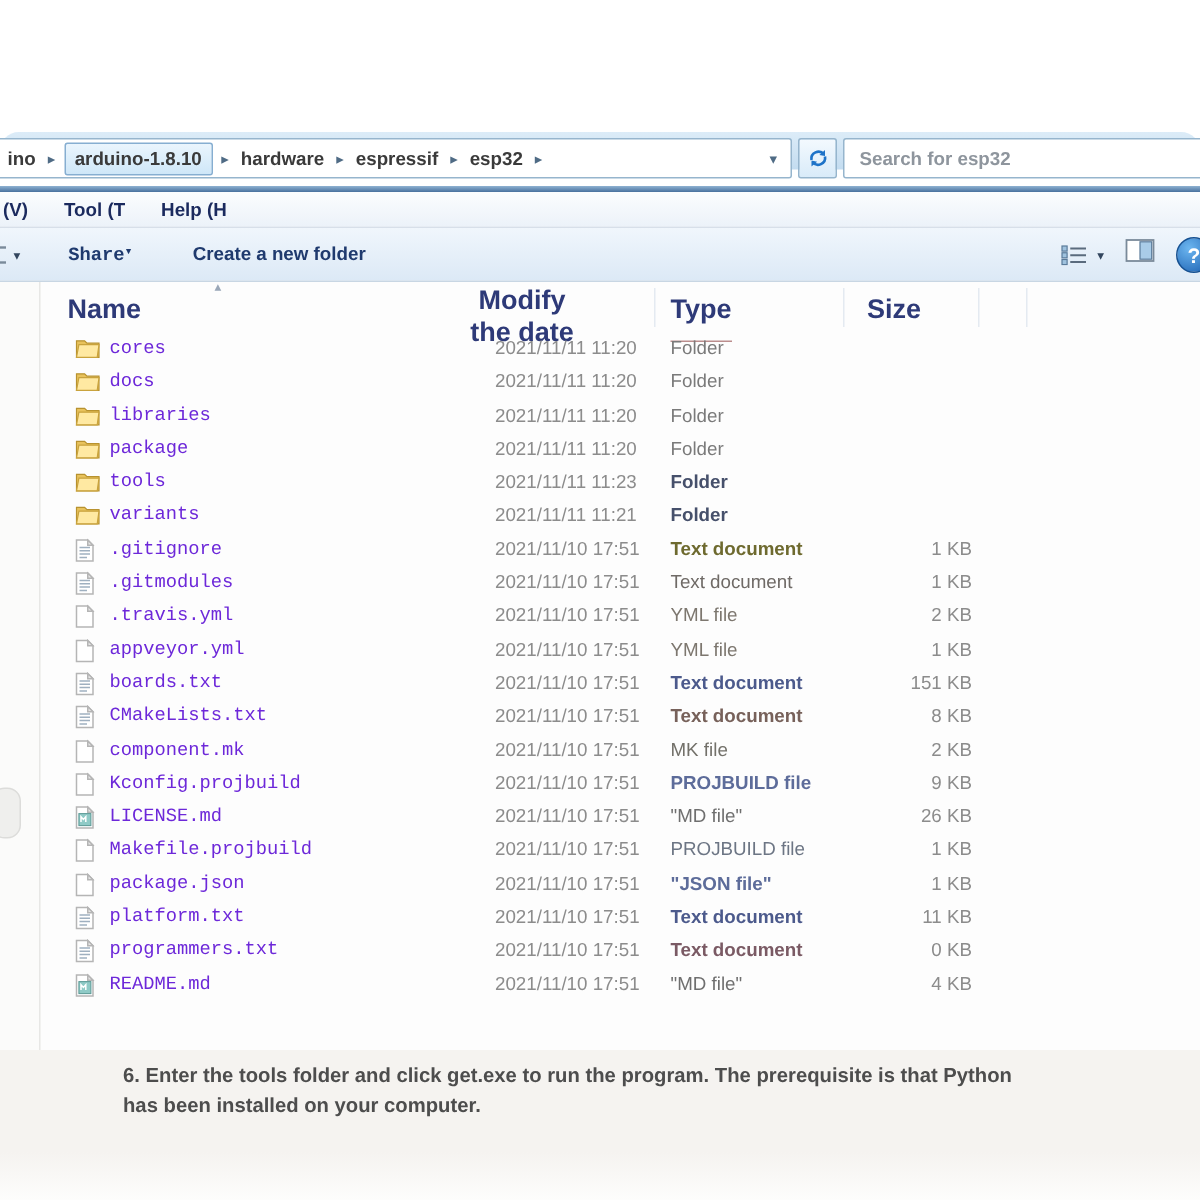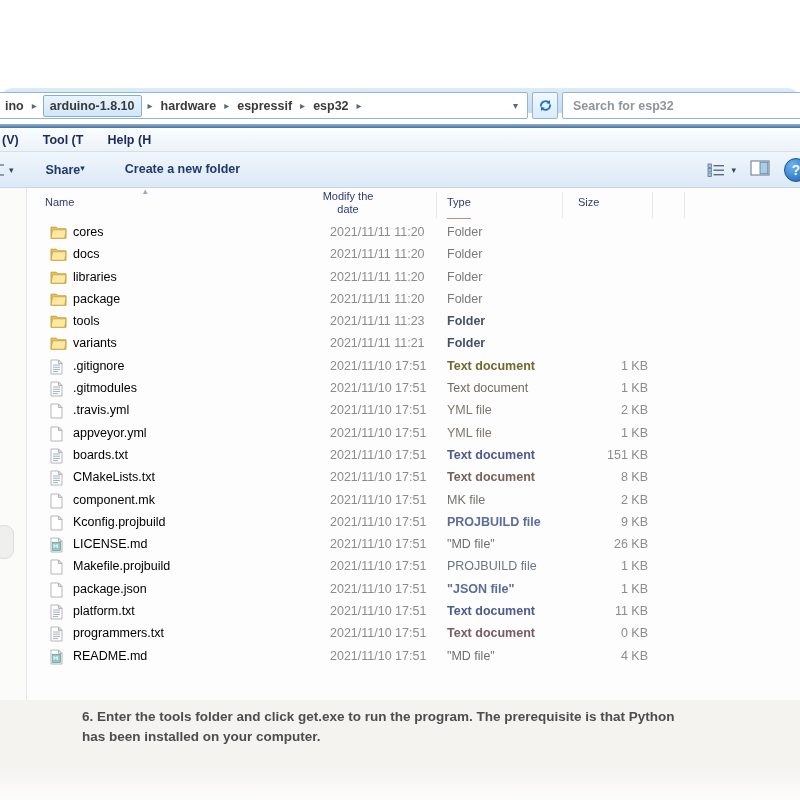--- a/index.html
+++ b/index.html
@@ -41,47 +41,47 @@
     display:flex; align-items:center; }
   .menu-item { font-size:12.5px; font-weight:bold; color:#1b2a5e; padding:2px 12px; white-space:nowrap; }
   .menu-item:first-child { margin-left:-10px; }
 
   
   #toolbar { position:absolute; left:0; top:152px; width:800px; height:36px;
     background:linear-gradient(#f0f6fc,#dcE9f6); border-bottom:1px solid #c8d6e3;
     display:flex; align-items:center; }
   .tool-label { font-size:12.5px; font-weight:bold; color:#1f3a6e; white-space:nowrap; }
   #tool-cut { margin-left:-6px; display:flex; align-items:center; gap:5px; color:#5a6b7d; }
-  #tool-share { margin-left:32px; display:flex; align-items:flex-start; }
+  #tool-share { margin-left:32px; display:flex; align-items:flex-start;font-family:Liberation Mono, monospace; }
   #tool-newfolder { margin-left:40px; width:78px; text-align:left; line-height:1.15; }
   .caret { font-size:9px; color:#33465e; }
   #tool-right { margin-left:auto; display:flex; align-items:center; gap:14px; padding-right:2px; }
   #help-btn { width:24px; height:24px; border-radius:50%;
     background:radial-gradient(circle at 35% 30%, #6cb6f0, #1a5fb0); color:#fff;
     font-weight:bold; font-size:14px; display:flex; align-items:center; justify-content:center;
     margin-right:-10px; border:1px solid #155091; }
 
   
   #main { position:absolute; left:0; top:188px; width:800px; height:512px; background:#fdfdfd; }
   #nav-sliver { position:absolute; left:0; top:0; width:27px; height:512px; background:#fbfbfa; border-right:1px solid #e7e7e5; }
   #nav-thumb { position:absolute; left:-6px; top:337px; width:20px; height:34px; background:#efefed; border:1px solid #dcdcda; border-radius:9px; }
 
   #header-row { position:absolute; left:0; top:2px; width:800px; height:30px; }
-  .hdr { position:absolute; font-size:11px; font-weight:400; color:#2e3a78; }
+  .hdr { position:absolute; font-size:18px; font-weight:700; color:#2e3a78; }
   #hdr-name { left:45px; top:6px; }
   #hdr-date { left:312px; top:0; width:72px; text-align:center; line-height:1.15; }
   #hdr-type { left:447px; top:6px; border-bottom:1px solid #bb8d8d; padding-bottom:10px; }
   #hdr-size { left:578px; top:6px; }
   #sort-arrow { position:absolute; left:143px; top:-4px; font-size:9px; color:#9aa7b8; }
   .hdr-sep { position:absolute; top:2px; width:1px; height:26px; background:#e4eaf1; }
 
   #rows { position:absolute; left:0; top:34px; width:800px; }
   .row { position:relative; width:800px; height:22.3px; }
   .row .ric  { position:absolute; left:50px; top:3px; width:17px; height:16px; }
-  .row .rname { position:absolute; left:73px; top:3px; font-size:12.5px; color:#000000; white-space:nowrap; }
+  .row .rname { position:absolute; left:73px; top:3px; font-size:12.5px; color:#6d28d9; white-space:nowrap;font-family:Liberation Mono, monospace; }
   .row .rdate { position:absolute; left:330px; top:3px; font-size:12.5px; color:#8c8c8c; white-space:nowrap; }
   .row .rtype { position:absolute; left:447px; top:3px; font-size:12.5px; white-space:nowrap; }
   .row .rsize { position:absolute; left:555px; top:3px; width:93px; text-align:right; font-size:12.5px; color:#8c8c8c; white-space:nowrap; }
 </style>
 </head>
 <body>
 
 <div id="stage">
 
 

